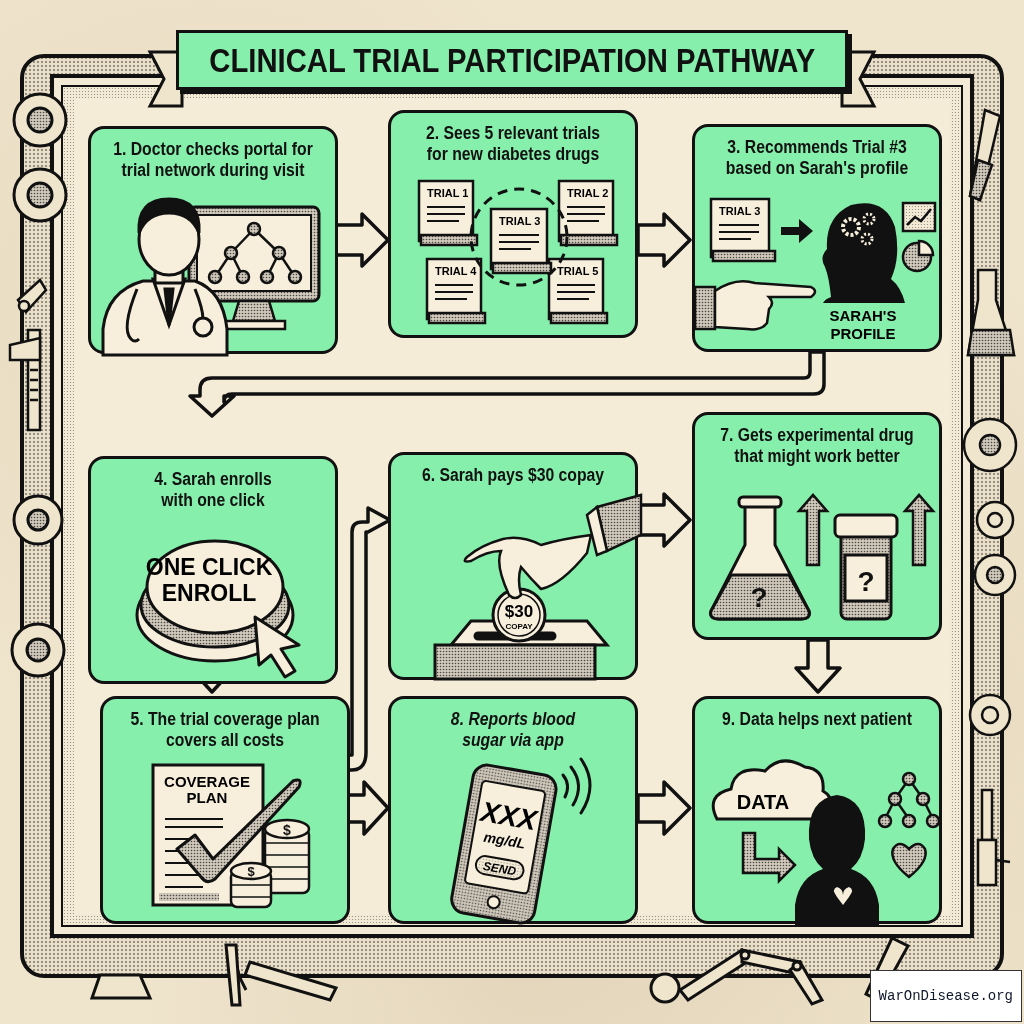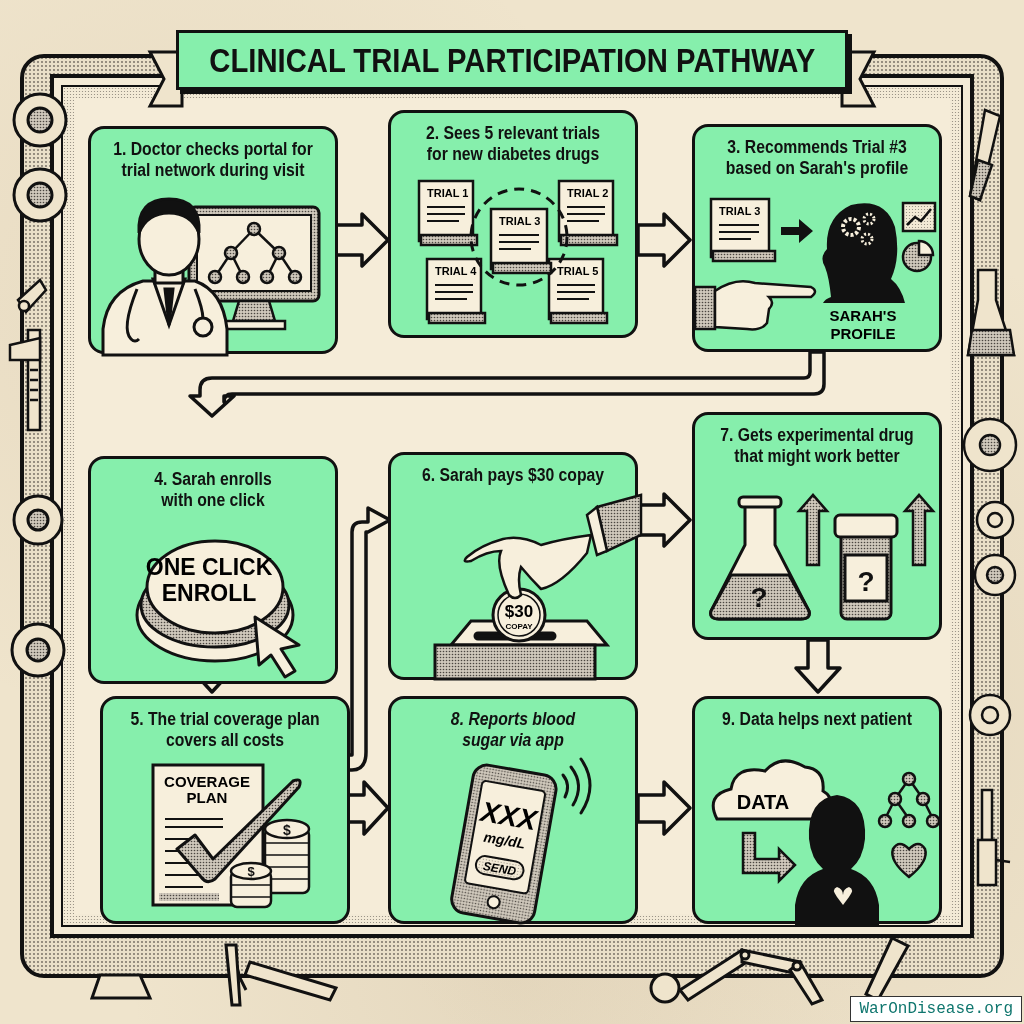--- a/index.html
+++ b/index.html
@@ -35,23 +35,23 @@
   }
   .panel .caption {
     position: absolute; left: 0; right: 0; top: 10px;
     text-align: center; font-weight: 700; font-size: 17.5px; line-height: 21px;
     transform: scaleX(0.9);
   }
   .panel svg.art { position: absolute; left: 0; top: 0; width: 250px; height: 228px; overflow: visible; }
   .art text { font-family: "Liberation Sans", sans-serif; font-weight: 700; }
 
   .watermark {
-    position: absolute; right: 2px; bottom: 2px; padding: 3px 8px;
+    position: absolute; right: 2px; bottom: 2px; padding: 17px 8px;
     background: #fff; border: 1px solid #333;
-    font-family: "Liberation Mono", "DejaVu Sans Mono", monospace; font-size: 16px; color: #0f766e;
+    font-family: "Liberation Mono", "DejaVu Sans Mono", monospace; font-size: 14px; color: #0f172a;
   }
 </style>
 </head>
 <body>
 
 <div class="stage">
 
   <svg id="frame-svg" viewBox="0 0 1024 1024">
     <defs>
       <pattern id="dots" width="4" height="4" patternUnits="userSpaceOnUse">

